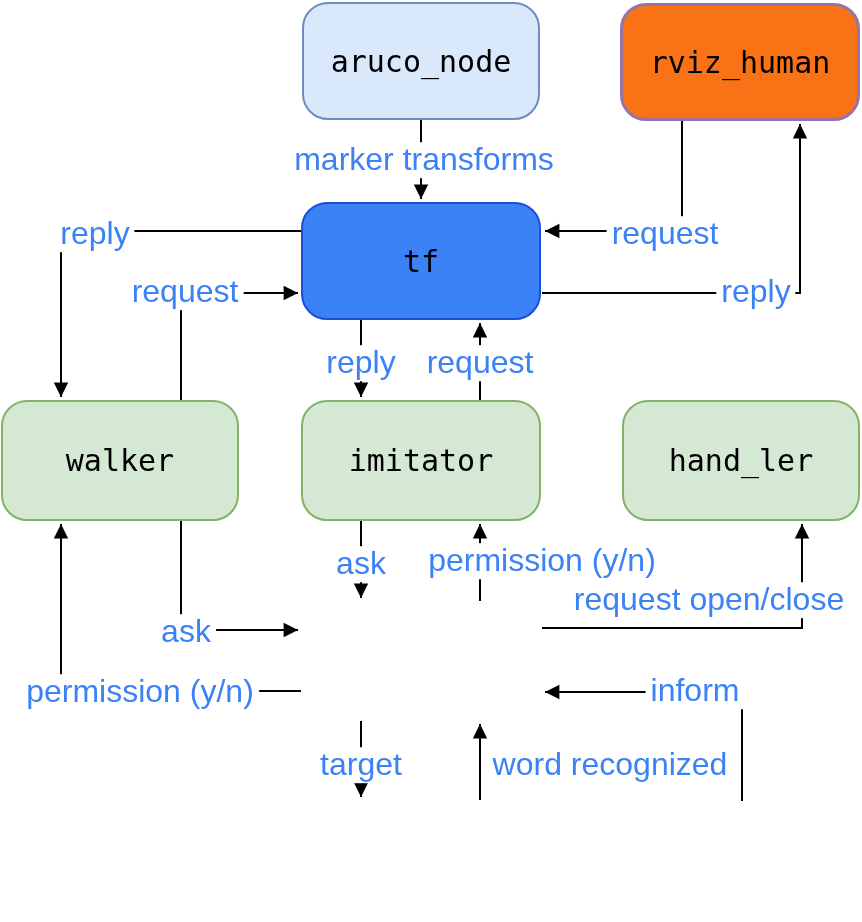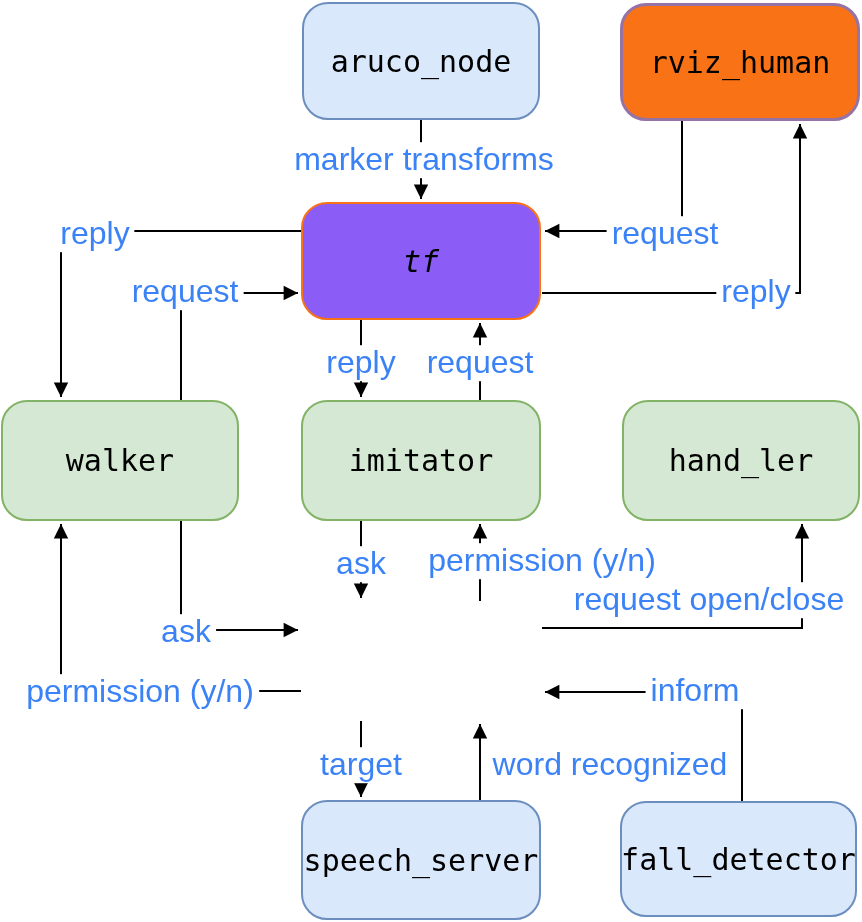--- a/index.html
+++ b/index.html
@@ -25,21 +25,21 @@
     justify-content: center;
     font-family: "DejaVu Sans Mono", monospace;
     font-size: 30px;
     color: #000000;
     z-index: 2;
     white-space: nowrap;
     border-radius: 26px;
   }
   .node-blue   { background: #dae8fc; border: 2px solid #6c8ebf; }
   .node-green  { background: #d5e8d4; border: 2px solid #82b366; }
-  .node-yellow { background: #8b5cf6; border: 2px solid #f97316; font-style: italic; }
+  .node-yellow { background: #3b82f6; border: 2px solid #1d4ed8; }
   .node-red    { background: #f8cecc; border: 2px solid #b85450; }
   .node-purple { background: #f97316; border: 3px solid #9673a6; }
 
   .edge-label {
     position: absolute;
     transform: translate(-50%, -50%);
     background: #ffffff;
     padding: 1px 5px;
     font-size: 32px;
     line-height: 1.05;
@@ -105,22 +105,20 @@
       <path d="M480,800 L480,724" marker-end="url(#arrow)"></path>
     </g>
   </svg>
 
   <div id="n-aruco" class="node node-blue">aruco_node</div>
   <div id="n-rviz" class="node node-purple">rviz_human</div>
   <div id="n-tf" class="node node-yellow">tf</div>
   <div id="n-walker" class="node node-green">walker</div>
   <div id="n-imit" class="node node-green">imitator</div>
   <div id="n-hand" class="node node-green">hand_ler</div>
-  <div id="n-speech" class="node node-blue">speech_server</div>
-  <div id="n-fall" class="node node-blue">fall_detector</div>
 
   <span id="el-0" class="edge-label">marker transforms</span>
   <span id="el-1" class="edge-label">request</span>
   <span id="el-2" class="edge-label">reply</span>
   <span id="el-3" class="edge-label">reply</span>
   <span id="el-4" class="edge-label">request</span>
   <span id="el-5" class="edge-label">reply</span>
   <span id="el-6" class="edge-label">request</span>
   <span id="el-7" class="edge-label">ask</span>
   <span id="el-8" class="edge-label">permission (y/n)</span>

